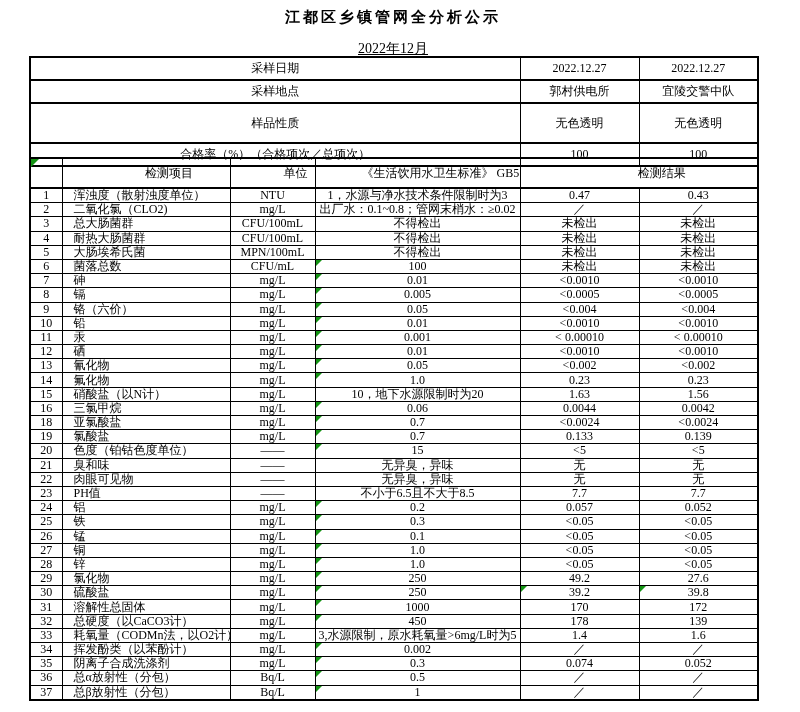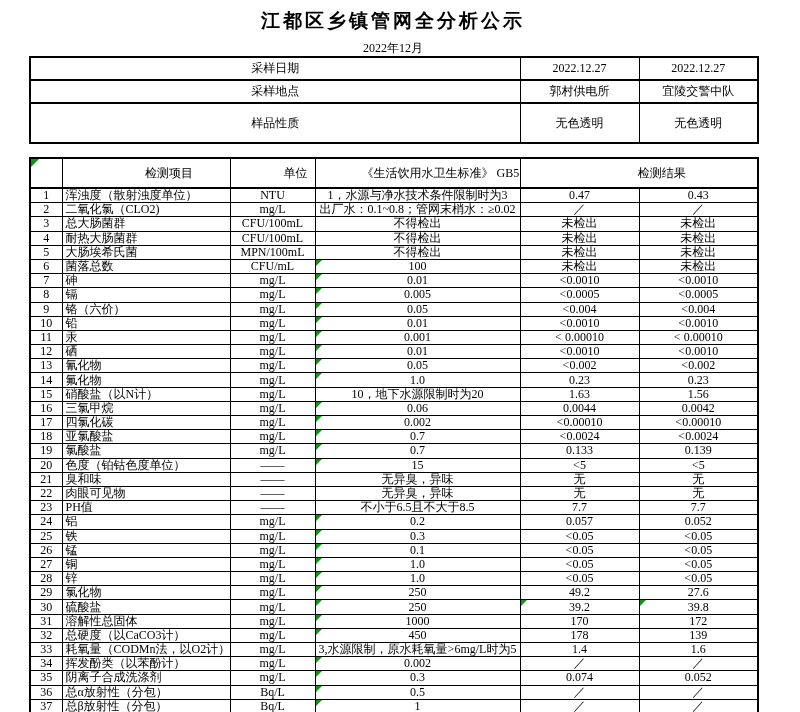--- a/index.html
+++ b/index.html
@@ -1,34 +1,34 @@
 <!DOCTYPE html>
 <html><head>
 <meta charset="utf-8">
 <style>
   html,body{margin:0;padding:0;background:#fff;}
   body{width:800px;height:712px;font-family:"Liberation Serif","DejaVu Serif",serif;color:#000;}
   .page{position:relative;width:800px;height:712px;overflow:hidden;background:#fff;}
   .title{position:absolute;top:8px;left:0;width:786px;text-align:center;
-         font-size:19px;font-weight:bold;letter-spacing:3px;}
+         font-size:15px;font-weight:bold;letter-spacing:3px;}
   .subtitle{position:absolute;top:40px;left:0;width:786px;text-align:center;
-            font-size:12px;}
+            font-size:14px;text-decoration:underline;}
   table{border-collapse:collapse;table-layout:fixed;}
   .info{position:absolute;left:29px;top:56px;width:728px;border:2px solid #000;}
   .info td{border-top:2px solid #000;border-bottom:2px solid #000;
            border-left:1px solid #000;border-right:1px solid #000;
            font-size:12px;text-align:center;padding:0;overflow:hidden;white-space:nowrap;}
   .info tr{height:23px;}
   .info tr.tall{height:40px;}
   .main{position:absolute;left:29px;top:157px;width:728px;border:2px solid #000;}
   .main th,.main td{border:1px solid #000;padding:0;overflow:hidden;white-space:nowrap;
                     font-size:12px;font-weight:normal;text-align:center;}
   .main thead th{height:28px;border-bottom:2px solid #000;padding-left:46px;}
   .main tbody td{height:13.19px;line-height:13px;}
-  .main td.c-item{text-align:left;padding-left:3px;}
+  .main td.c-item{text-align:left;padding-left:11px;}
   .gt{position:relative;}
   .gt::before{content:"";position:absolute;top:0;left:0;width:0;height:0;
               border-top:6px solid #149414;border-right:6px solid transparent;}
   th.gt::before{border-top-width:8px;border-right-width:8px;}
 </style>
 </head>
 <body>
 
 <div class="page">
   <div class="title">江都区乡镇管网全分析公示</div>
@@ -48,20 +48,25 @@
         </tr>
         <tr>
           <td>采样地点</td>
           <td>郭村供电所</td>
           <td>宜陵交警中队</td>
         </tr>
         <tr class="tall">
           <td>样品性质</td>
           <td>无色透明</td>
           <td>无色透明</td>
+        </tr>
+        <tr>
+          <td>合格率（%）（合格项次／总项次）</td>
+          <td>100</td>
+          <td>100</td>
         </tr>
       </tbody>
   </table>
 
   <table class="main">
     <colgroup>
       <col style="width:32px">
         <col style="width:168px">
         <col style="width:85px">
       <col style="width:205px">
@@ -200,28 +205,20 @@
         </tr>
         <tr>
           <td>16</td>
           <td class="c-item">三氯甲烷</td>
           <td>mg/L</td>
           <td class="gt">0.06</td>
           <td>0.0044</td>
           <td>0.0042</td>
         </tr>
         <tr>
-          <td>17</td>
-          <td class="c-item">四氯化碳</td>
-          <td>mg/L</td>
-          <td class="gt">0.002</td>
-          <td>&lt;0.00010</td>
-          <td>&lt;0.00010</td>
-        </tr>
-        <tr>
           <td>18</td>
           <td class="c-item">亚氯酸盐</td>
           <td>mg/L</td>
           <td class="gt">0.7</td>
           <td>&lt;0.0024</td>
           <td>&lt;0.0024</td>
         </tr>
         <tr>
           <td>19</td>
           <td class="c-item">氯酸盐</td>

